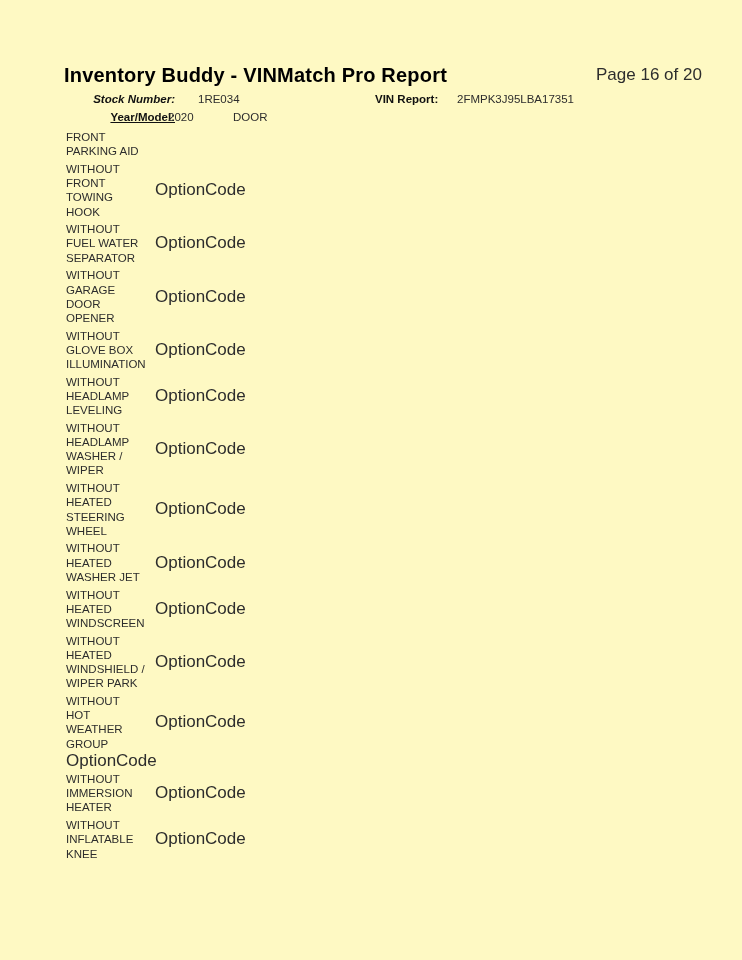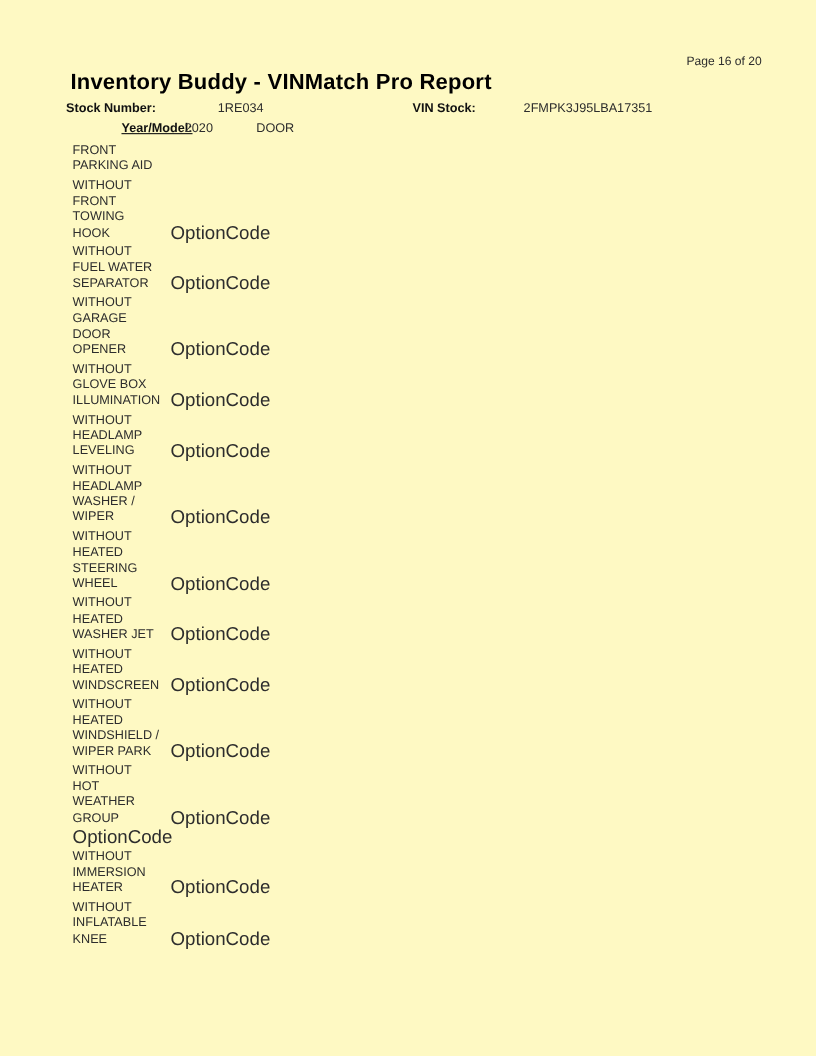--- a/index.html
+++ b/index.html
@@ -27,26 +27,25 @@
     font-size: 20px;
     line-height: 24px;
     font-weight: 700;
     color: #000000;
     letter-spacing: 0.2px;
     white-space: nowrap;
   }
   .page-indicator {
     position: absolute;
     left: 596px;
-    top: 49px;
-    font-size: 11px;
+    top: 68px;
+    font-size: 17px;
     line-height: 14px;
     color: #2d2d2d;
     white-space: nowrap;
-    margin-left: 28px;
   }
   .meta-row {
     position: absolute;
     left: 0;
     width: 742px;
     height: 14px;
     font-size: 11.5px;
     line-height: 14px;
   }
   .meta-row.row1 { top: 92px; }
@@ -55,37 +54,37 @@
     position: absolute;
     font-weight: 700;
     color: #111111;
     white-space: nowrap;
   }
   .meta-value {
     position: absolute;
     color: #2d2d2d;
     white-space: nowrap;
   }
-  .stock-label { left: 60px; width: 115px; text-align: left; }
+  .stock-label { left: 60px; width: 115px; text-align: right; font-style: italic; }
   .stock-value { left: 198px; text-align: center; }
   .vin-label   { left: 375px; }
-  .vin-value   { left: 476px; text-align: center; }
+  .vin-value   { left: 457px; text-align: center; }
   .ym-label    { left: 60px; width: 115px; text-align: right; text-decoration: underline; }
   .year-value  { left: 168px; }
   .model-value { left: 233px; }
 
   .options-list {
     position: absolute;
     left: 66px;
     top: 130px;
     width: 620px;
   }
   .option-row {
     display: flex;
-    align-items: flex-end;
+    align-items: center;
     margin-bottom: 3.5px;
   }
   .option-name {
     flex: 0 0 89px;
     width: 89px;
     font-size: 11.5px;
     line-height: 14.2px;
     color: #2d2d2d;
     white-space: pre;
     overflow: visible;
@@ -102,21 +101,21 @@
 
 <div class="page">
 
   <div class="report-title">Inventory Buddy - VINMatch Pro Report</div>
 
   <div class="page-indicator">Page 16 of 20</div>
 
   <div class="meta-row row1">
     <span class="meta-label stock-label">Stock Number:</span>
     <span class="meta-value stock-value">1RE034</span>
-    <span class="meta-label vin-label">VIN Stock:</span>
+    <span class="meta-label vin-label">VIN Report:</span>
     <span class="meta-value vin-value">2FMPK3J95LBA17351</span>
   </div>
 
   <div class="meta-row row2">
     <span class="meta-label ym-label">Year/Model:</span>
     <span class="meta-value year-value">2020</span>
     <span class="meta-value model-value">DOOR</span>
   </div>
 
   <div class="options-list">

